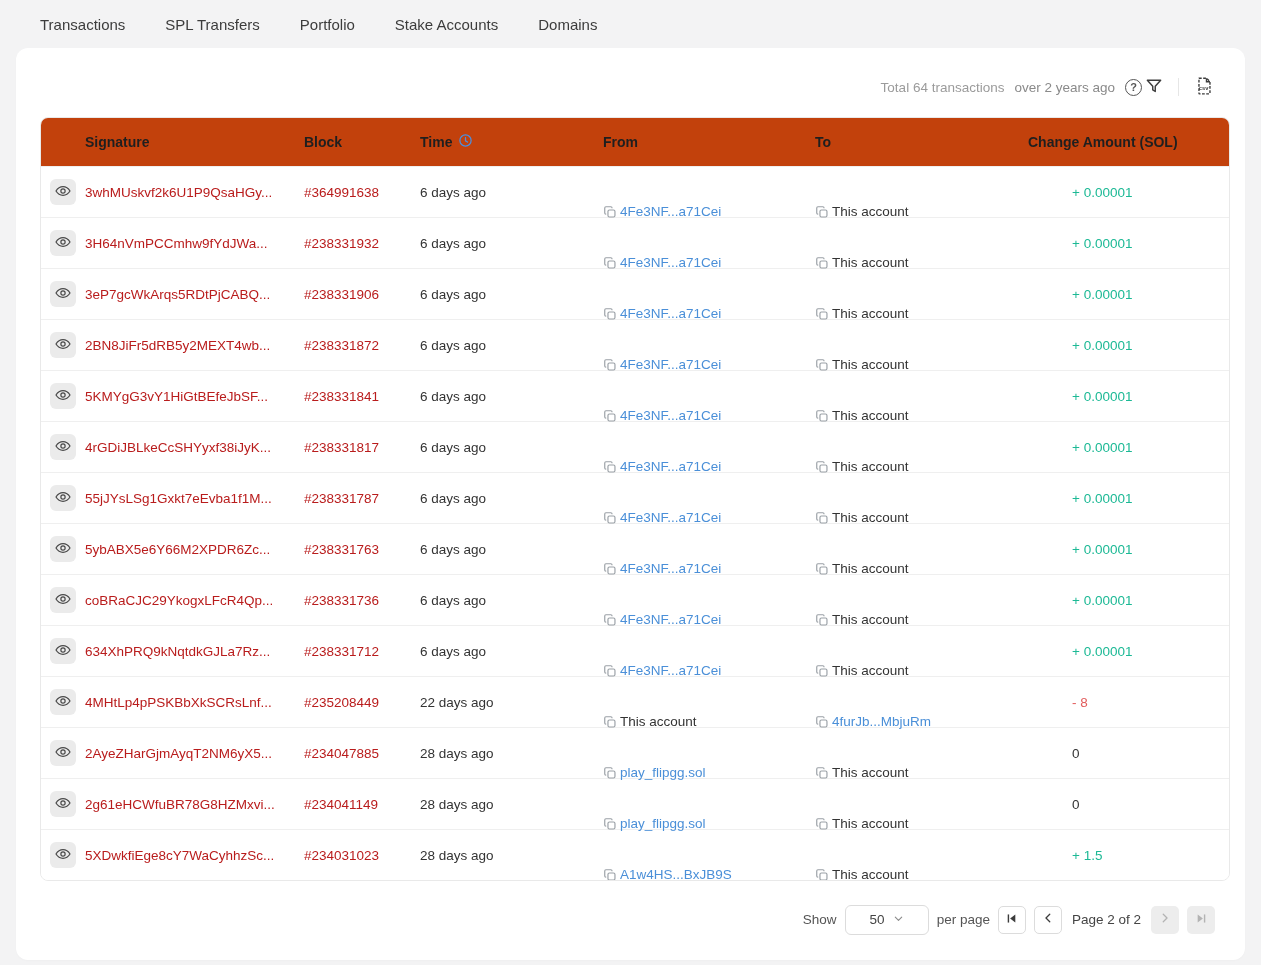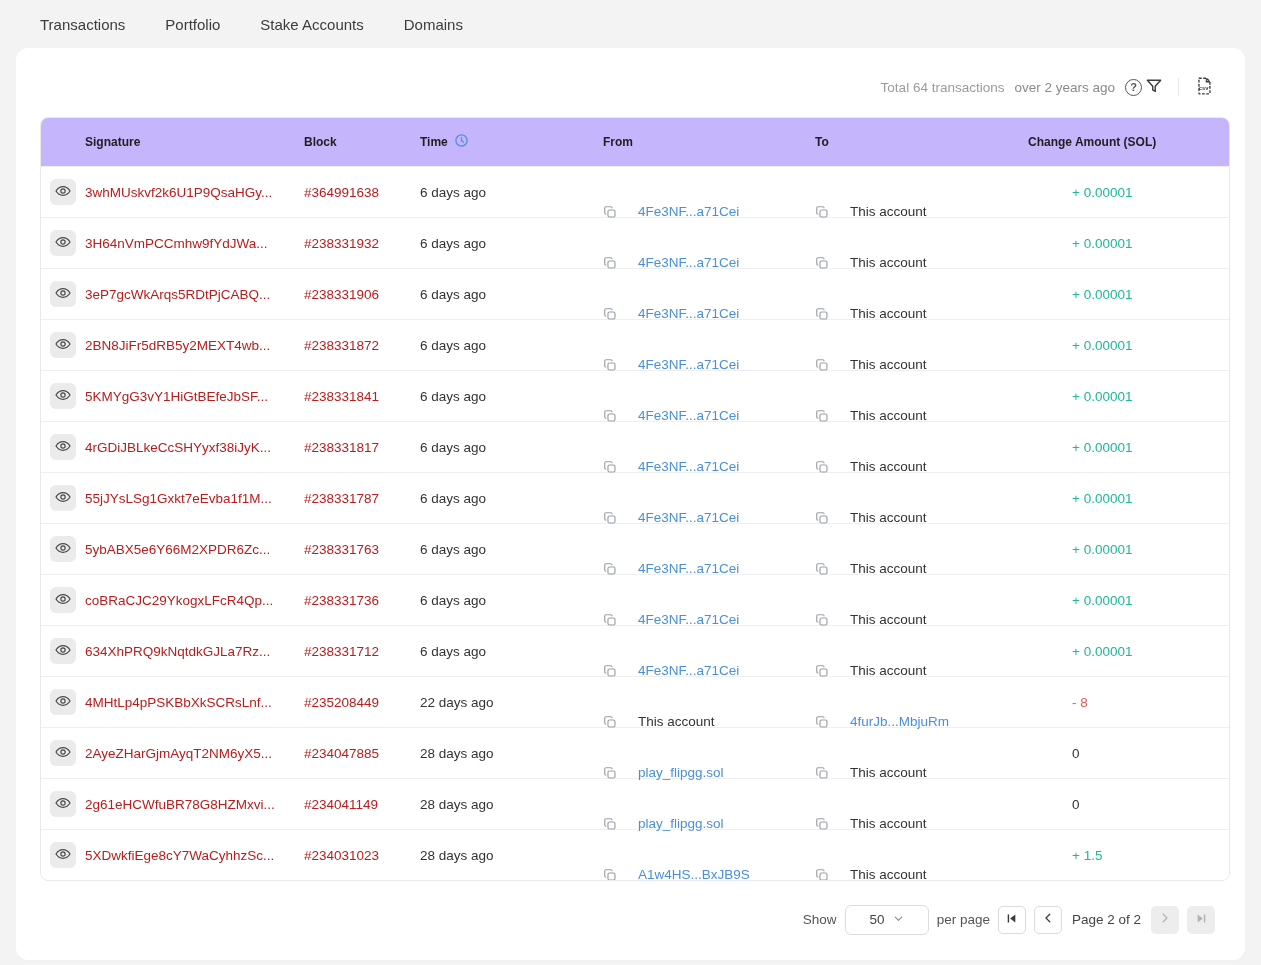--- a/index.html
+++ b/index.html
@@ -51,36 +51,36 @@
   .table-wrap {
     margin:19px 15px 0 24px;
     border:1px solid #e9e9e9; border-radius:8px; overflow:hidden;
   }
   .t-row {
     display:grid;
     grid-template-columns:44px 219px 116px 183px 212px 213px 1fr;
     align-items:center;
   }
   .t-head {
-    height:48px; background:#c4b5fd;
-    font-size:12px; font-weight:bold; color:#1f1f1f;
+    height:48px; background:#c2410c;
+    font-size:14px; font-weight:bold; color:#1f1f1f;
   }
   .t-head .hcell { display:flex; align-items:center; gap:6px; }
   .t-body .t-row {
     height:51px; background:#fff; border-top:1px solid #efefef;
     font-size:13.5px;
   }
   .cell { white-space:nowrap; overflow:hidden; }
   .cell-eye { display:flex; justify-content:center; }
   .eye-btn {
     width:26px; height:26px; background:#ebebeb; border:none; border-radius:6px;
     display:flex; align-items:center; justify-content:center; cursor:pointer;
   }
   .link { color:#b91c1c; cursor:pointer; text-decoration:none; }
-  .addr-cell { display:flex; align-items:center; gap:21px;margin-top:39px; }
+  .addr-cell { display:flex; align-items:center; gap:3px;margin-top:39px; }
   .copy-btn { background:none; border:none; padding:0; cursor:pointer; display:flex; }
   .addr { color:#333; }
   .addr.link { color:#4a8fd8; }
   .amount { color:#333;margin-left:44px; }
   .amount.pos { color:#1cb995; }
   .amount.neg { color:#e25c5c; }
   
   .pagination {
     display:flex; align-items:center; justify-content:flex-end;
     gap:8px; margin:23px 30px 0 0; font-size:13.5px; color:#555;
@@ -96,20 +96,21 @@
     background:#fff; border:1px solid #dcdcdc; cursor:pointer;
   }
   .pg-btn.disabled { background:#ededed; border:none; cursor:default; }
   .page-info { color:#444; margin:8px 2px; }
 </style>
 </head>
 <body>
 
 <div class="tabbar">
   <div class="tab">Transactions</div>
+  <div class="tab">SPL Transfers</div>
   <div class="tab">Portfolio</div>
   <div class="tab">Stake Accounts</div>
   <div class="tab">Domains</div>
 </div>
 
 <div class="card">
 
   <div class="summary">
     <div class="summary-left">
       <span class="sum-total">Total 64 transactions</span>

